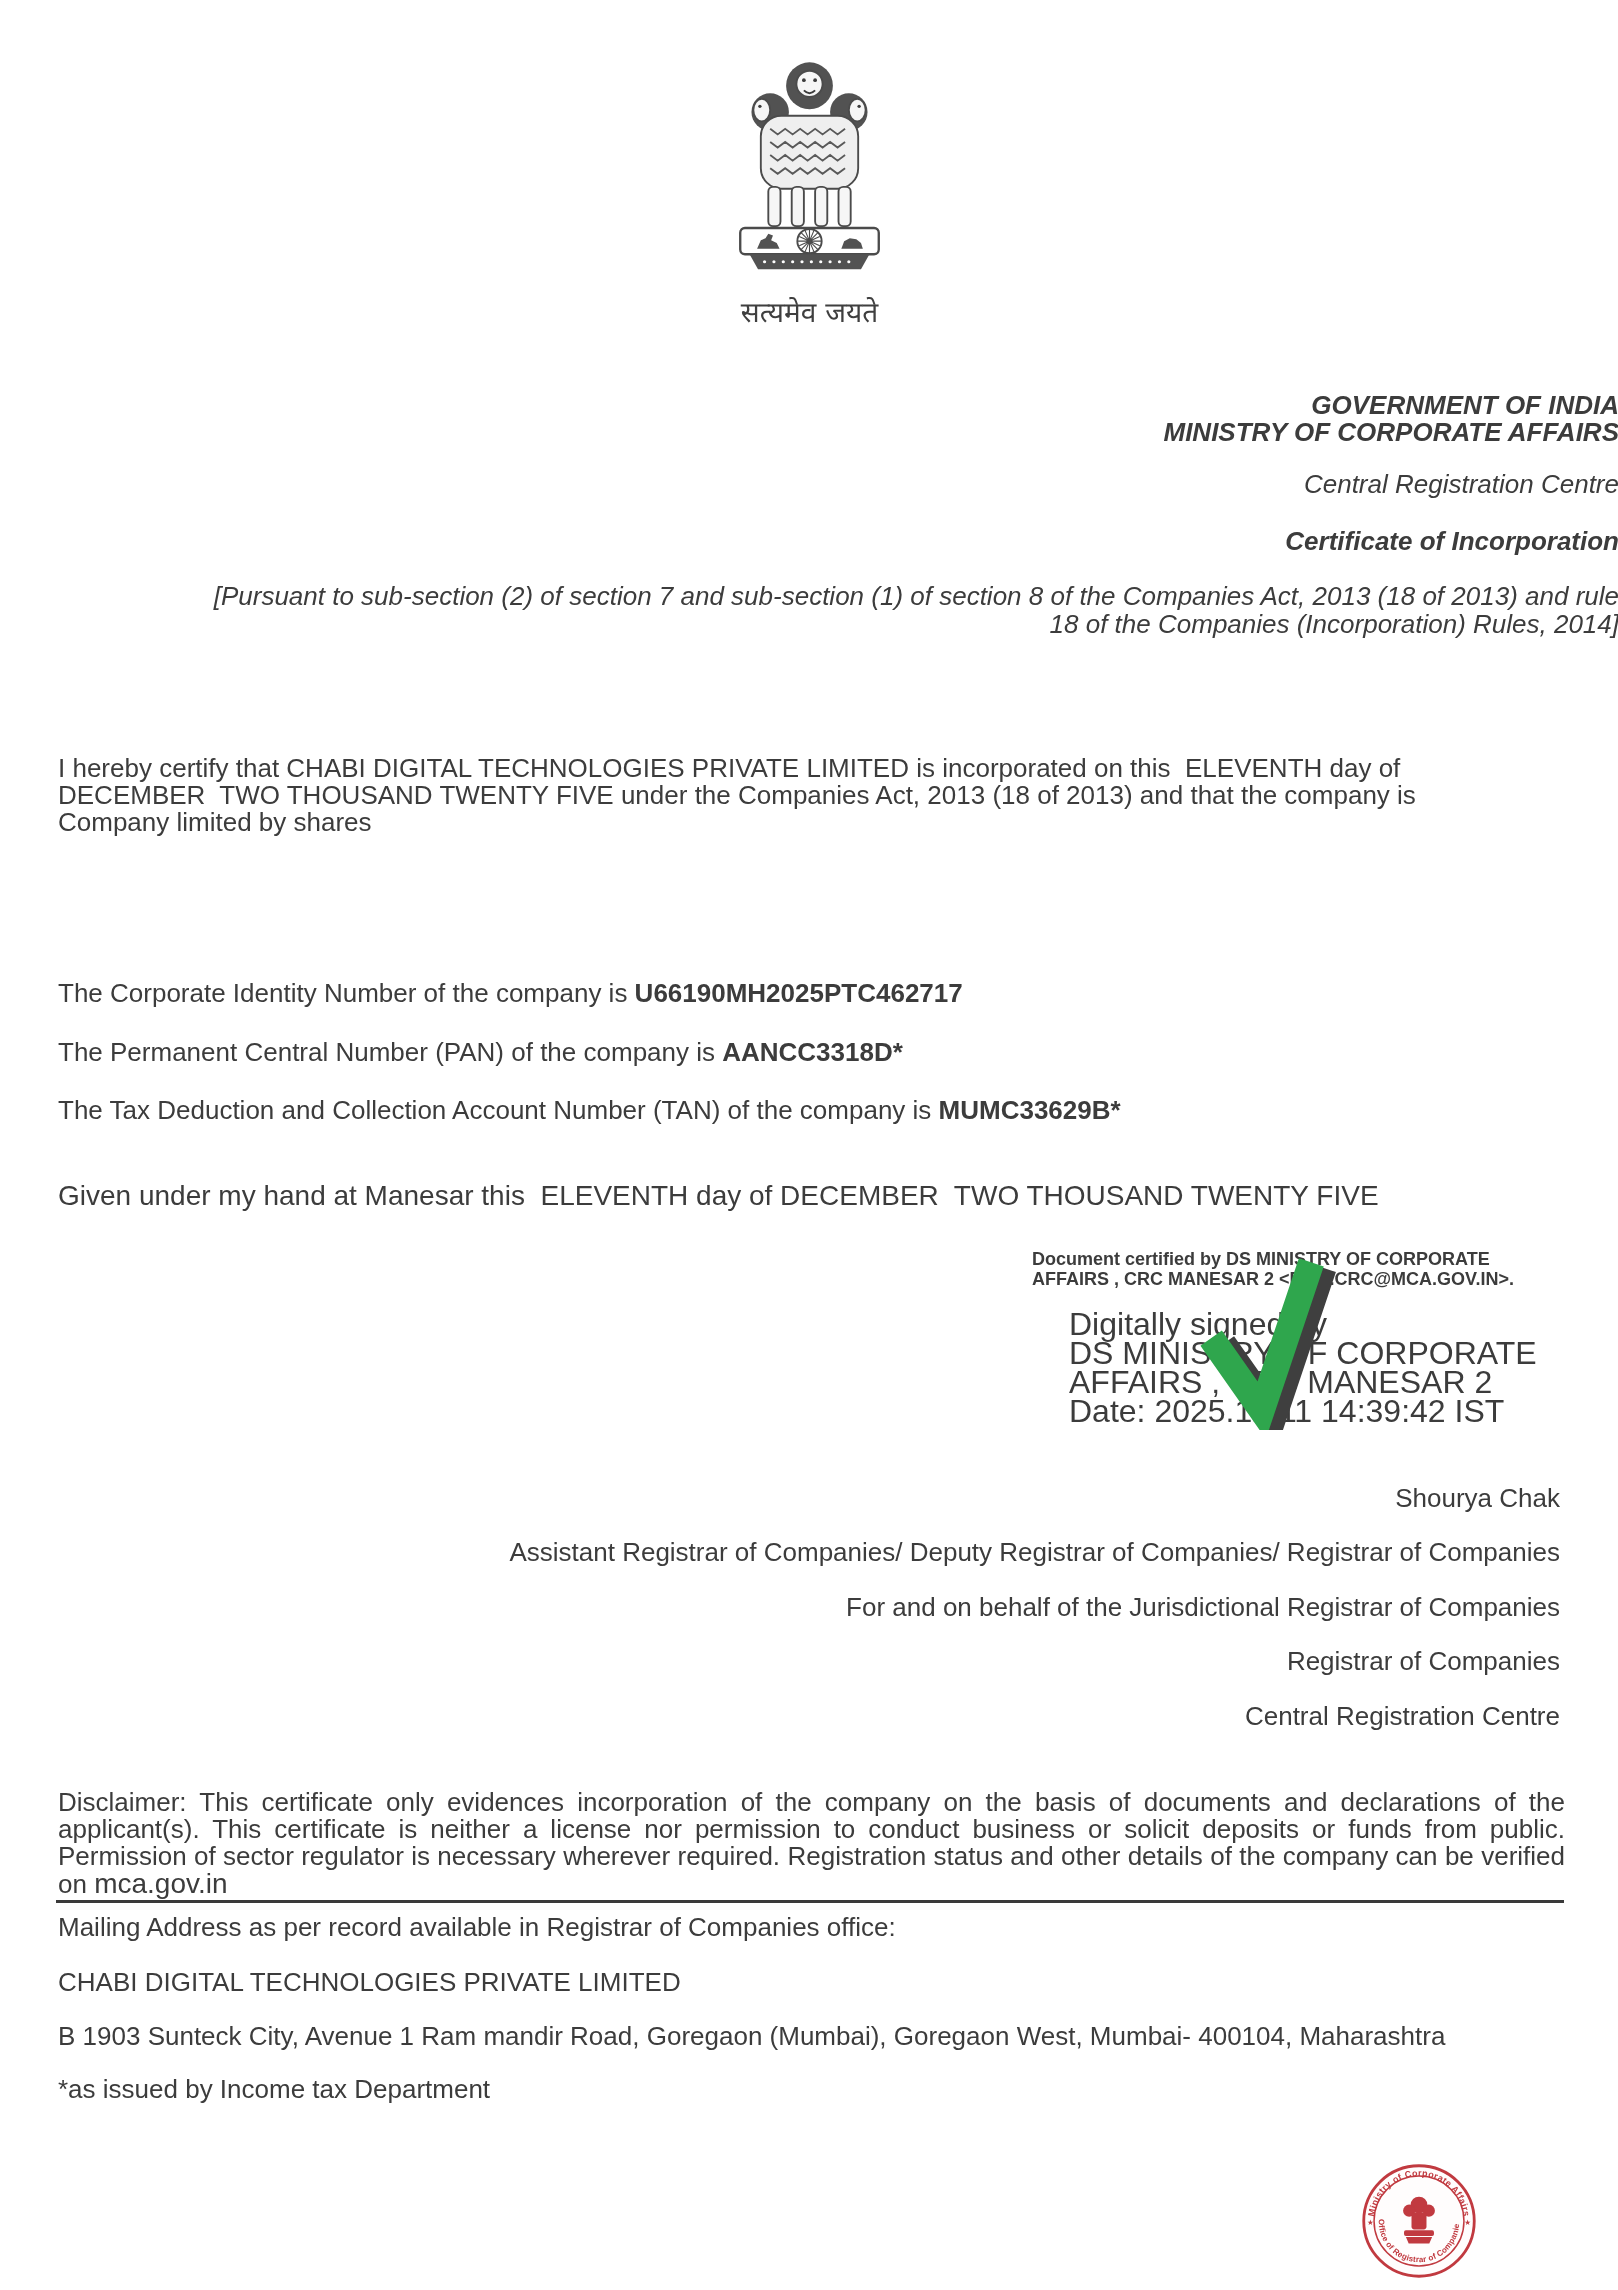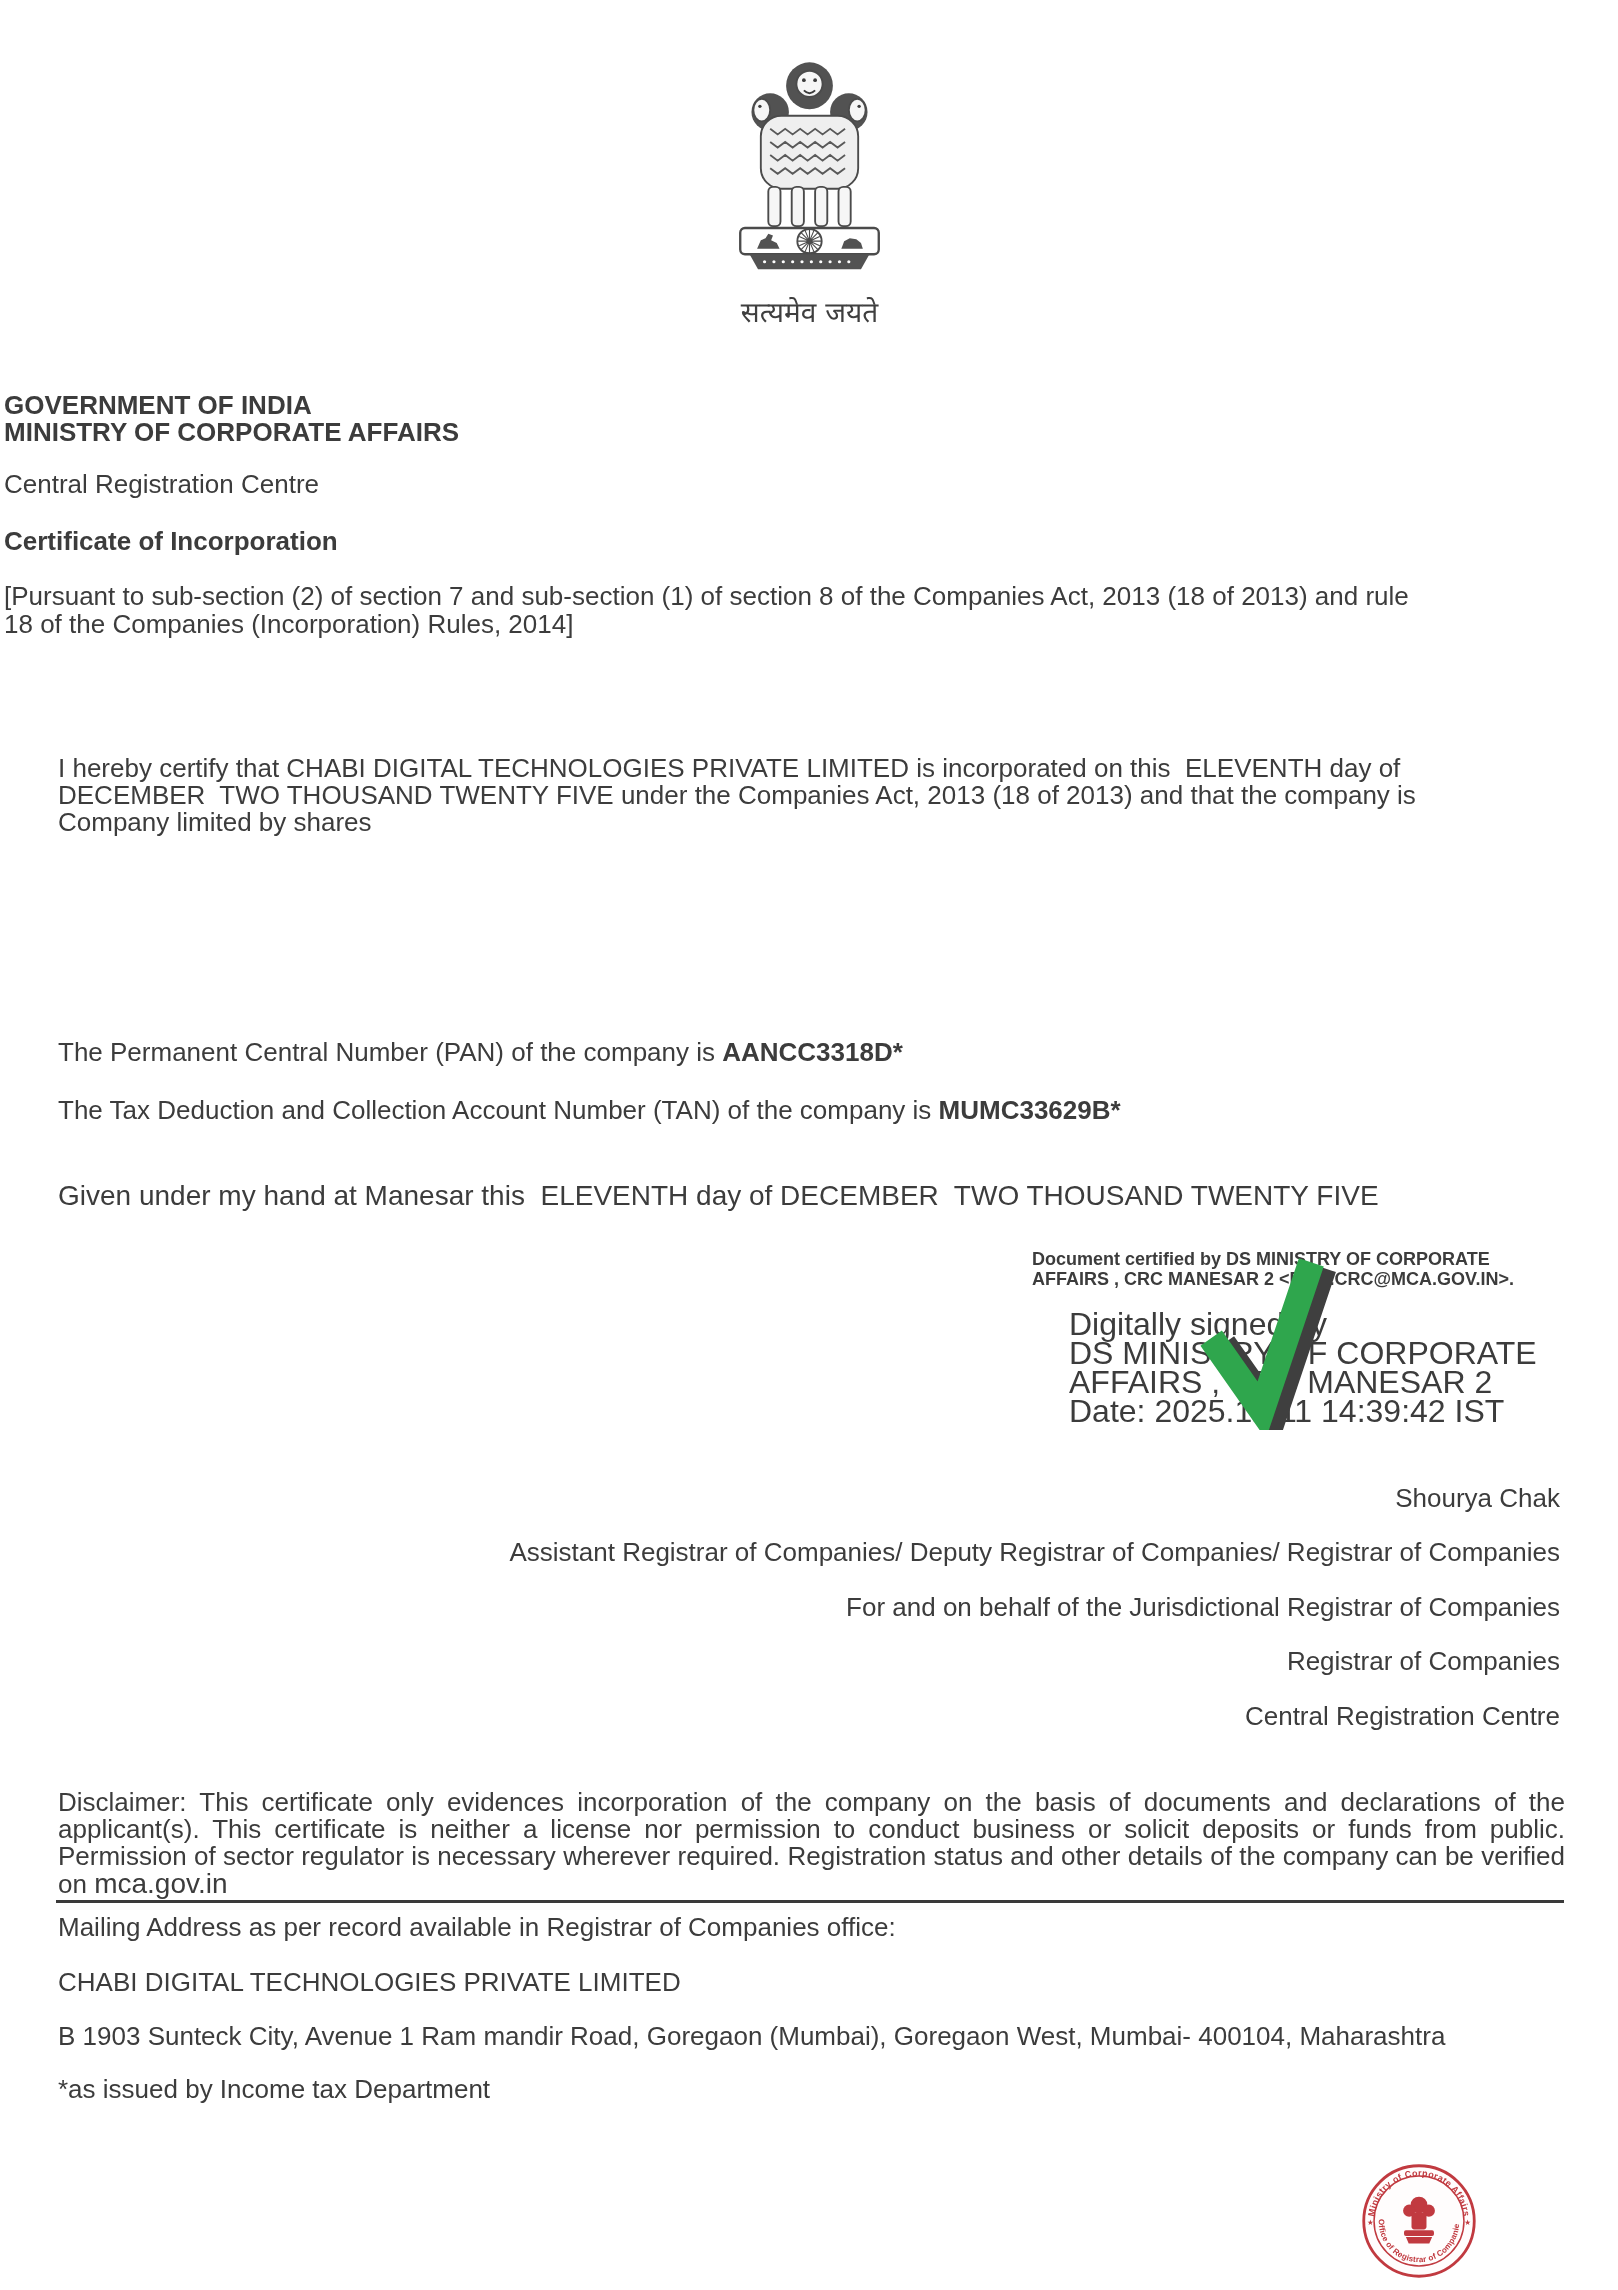--- a/index.html
+++ b/index.html
@@ -1,21 +1,21 @@
 <!DOCTYPE html>
 <html style="font-size:15px"><head>
 <meta charset="utf-8">
 <style>
   html,body{margin:0;padding:0;background:#ffffff;}
   .page{
     position:relative;width:1619px;height:2291px;background:#ffffff;overflow:hidden;
     font-family:"Liberation Sans","DejaVu Sans",sans-serif;color:#3c3c3c;
   }
   .abs{position:absolute;}
-  .center{left:4px;right:0;text-align:left;}
+  .center{left:12px;right:0;text-align:right;font-style:italic;}
   .b{font-weight:bold;}
   .emblem-wrap{top:52px;left:0;right:0;display:flex;flex-direction:column;align-items:center;}
   .motto{margin-top:3.7px;font-size:28px;color:#3f3f3f;font-family:"DejaVu Sans",sans-serif;}
   .hdr{top:392px;font-weight:bold;font-size:26px;line-height:27px;}
   .crc{top:469px;font-size:26px;}
   .cert-title{top:526px;font-size:26px;font-weight:bold;}
   .pursuant{top:582px;font-size:26px;line-height:28px;white-space:pre-wrap;}
   .certify{top:755px;left:58px;width:1508px;font-size:26px;line-height:27px;white-space:pre-wrap;}
   .idline{left:58px;width:1508px;font-size:26px;}
   .given{top:1180px;left:58px;width:1508px;font-size:28px;white-space:pre-wrap;}
@@ -100,20 +100,23 @@
   </div>
   <div class="abs center crc">Central Registration Centre</div>
   <div class="abs center cert-title">Certificate of Incorporation</div>
   <div class="abs center pursuant">[Pursuant to sub-section (2) of section 7 and sub-section (1) of section 8 of the Companies Act, 2013 (18 of 2013) and rule
 18 of the Companies (Incorporation) Rules, 2014]</div>
 
   <div class="abs certify">I hereby certify that CHABI DIGITAL TECHNOLOGIES PRIVATE LIMITED is incorporated on this  ELEVENTH day of
 DECEMBER  TWO THOUSAND TWENTY FIVE under the Companies Act, 2013 (18 of 2013) and that the company is
 Company limited by shares</div>
 
+  <div class="abs idline" style="top:978px;">
+    <span>The Corporate Identity Number of the company is </span><span class="b">U66190MH2025PTC462717</span>
+  </div>
   <div class="abs idline" style="top:1037px;">
     <span>The Permanent Central Number (PAN) of the company is </span><span class="b">AANCC3318D*</span>
   </div>
   <div class="abs idline" style="top:1095px;">
     <span>The Tax Deduction and Collection Account Number (TAN) of the company is </span><span class="b">MUMC33629B*</span>
   </div>
 
   <div class="abs given">Given under my hand at Manesar this  ELEVENTH day of DECEMBER  TWO THOUSAND TWENTY FIVE</div>
 
   <div class="abs sig-note">Document certified by DS MINISTRY OF CORPORATE

